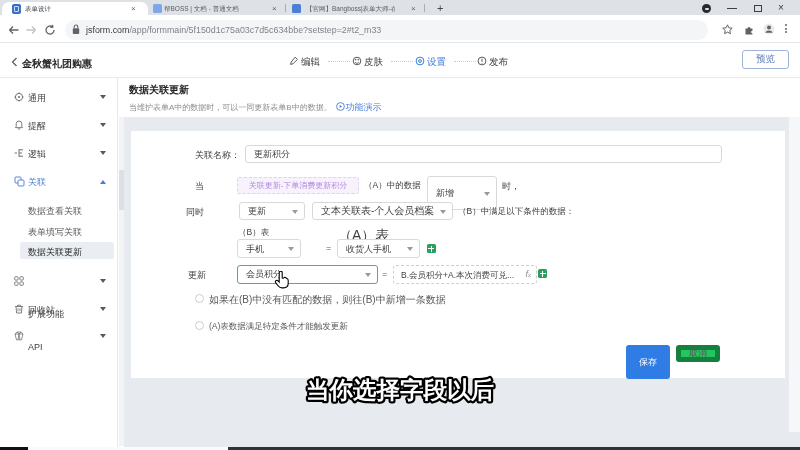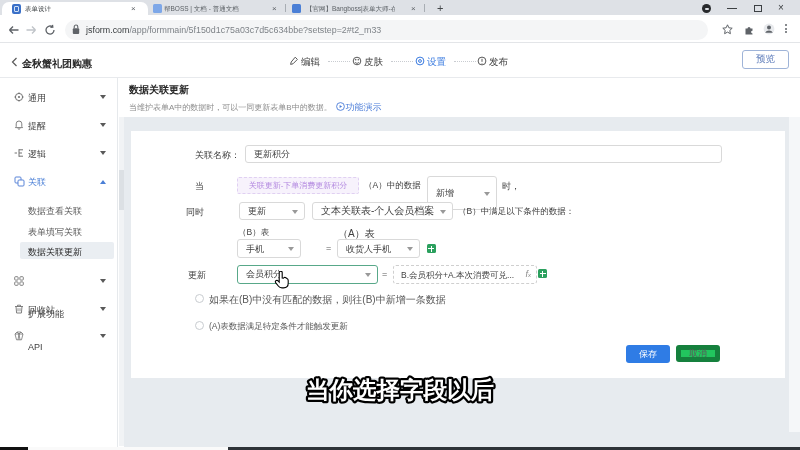--- a/index.html
+++ b/index.html
@@ -204,21 +204,21 @@
     <span class="tx">更新</span>
     <span class="caret"></span>
   </div>
 <div class="sel" style="left:312px;top:202px;width:141px;height:18px;">
     <span class="tx" style="font-size:10px;">文本关联表-个人会员档案</span>
     <span class="caret"></span>
   </div>
 <div class="lbl" style="left:458px;top:206px;font-size:8.5px;">（B）中满足以下条件的数据：</div>
 
 <div class="lbl" style="left:238px;top:227px;font-size:8.5px;">（B）表</div>
-<div class="lbl" style="left:338px;top:227px;font-size:10px;">（A）表</div>
+<div class="lbl" style="left:338px;top:227px;font-size:14px;">（A）表</div>
 
 <div class="sel" style="left:237px;top:239px;width:64px;height:19px;">
     <span class="tx">手机</span>
     <span class="caret"></span>
   </div>
 <div class="lbl" style="left:326px;top:243px;color:#595959;">=</div>
 <div class="sel" style="left:337px;top:239px;width:83px;height:19px;">
     <span class="tx">收货人手机</span>
     <span class="caret"></span>
   </div>
@@ -243,21 +243,21 @@
 <div class="abs" style="left:538px;top:269px;width:9px;height:9px;background:#2ba05e;border-radius:1.5px;">
   <div class="abs" style="left:4px;top:1.5px;width:1px;height:6px;background:#fff;"></div>
   <div class="abs" style="left:1.5px;top:4px;width:6px;height:1px;background:#fff;"></div>
 </div>
 
 <div class="abs" style="left:194.5px;top:293.5px;width:9px;height:9px;border:1px solid #c8ccd0;border-radius:50%;background:#fff;"></div>
 <div class="lbl" style="left:209px;top:293px;font-size:10px;color:#595959;">如果在(B)中没有匹配的数据，则往(B)中新增一条数据</div>
 <div class="abs" style="left:194.5px;top:320.5px;width:9px;height:9px;border:1px solid #c8ccd0;border-radius:50%;background:#fff;"></div>
 <div class="lbl" style="left:209px;top:320.5px;font-size:8.5px;color:#595959;">(A)表数据满足特定条件才能触发更新</div>
 
-<div class="abs" style="left:626px;top:345px;width:44px;height:18px;background:#2f7ce5;border-radius:3px;display:flex;align-items:center;justify-content:center;font-size:9px;color:#fff;">保存</div>
+<div class="abs" style="left:626px;top:345px;width:44px;height:34px;background:#2f7ce5;border-radius:3px;display:flex;align-items:center;justify-content:center;font-size:9px;color:#fff;">保存</div>
 <div class="abs" style="left:676px;top:345px;width:44px;height:16.5px;background:#22c55e;border:5px solid #15803d;border-radius:3px;display:flex;align-items:center;justify-content:center;font-size:9px;color:#595959;">取消</div>
 
 <svg class="abs" style="left:0;top:370px;" width="800" height="40" viewBox="0 0 800 40">
   <text x="400" y="28" text-anchor="middle" font-family="Liberation Sans, sans-serif" font-size="23.5" font-weight="bold" fill="#fff" stroke="#000" stroke-width="4.5" paint-order="stroke" stroke-linejoin="round">当你选择字段以后</text>
 </svg>
 
 <div class="abs" style="left:0;top:446.5px;width:800px;height:3.5px;background:#fafafa;"></div>
 <div class="abs" style="left:0;top:446.5px;width:28px;height:3.5px;background:#111;"></div>
 <div class="abs" style="left:228px;top:446.5px;width:572px;height:3.5px;background:#2e3338;"></div>
 

